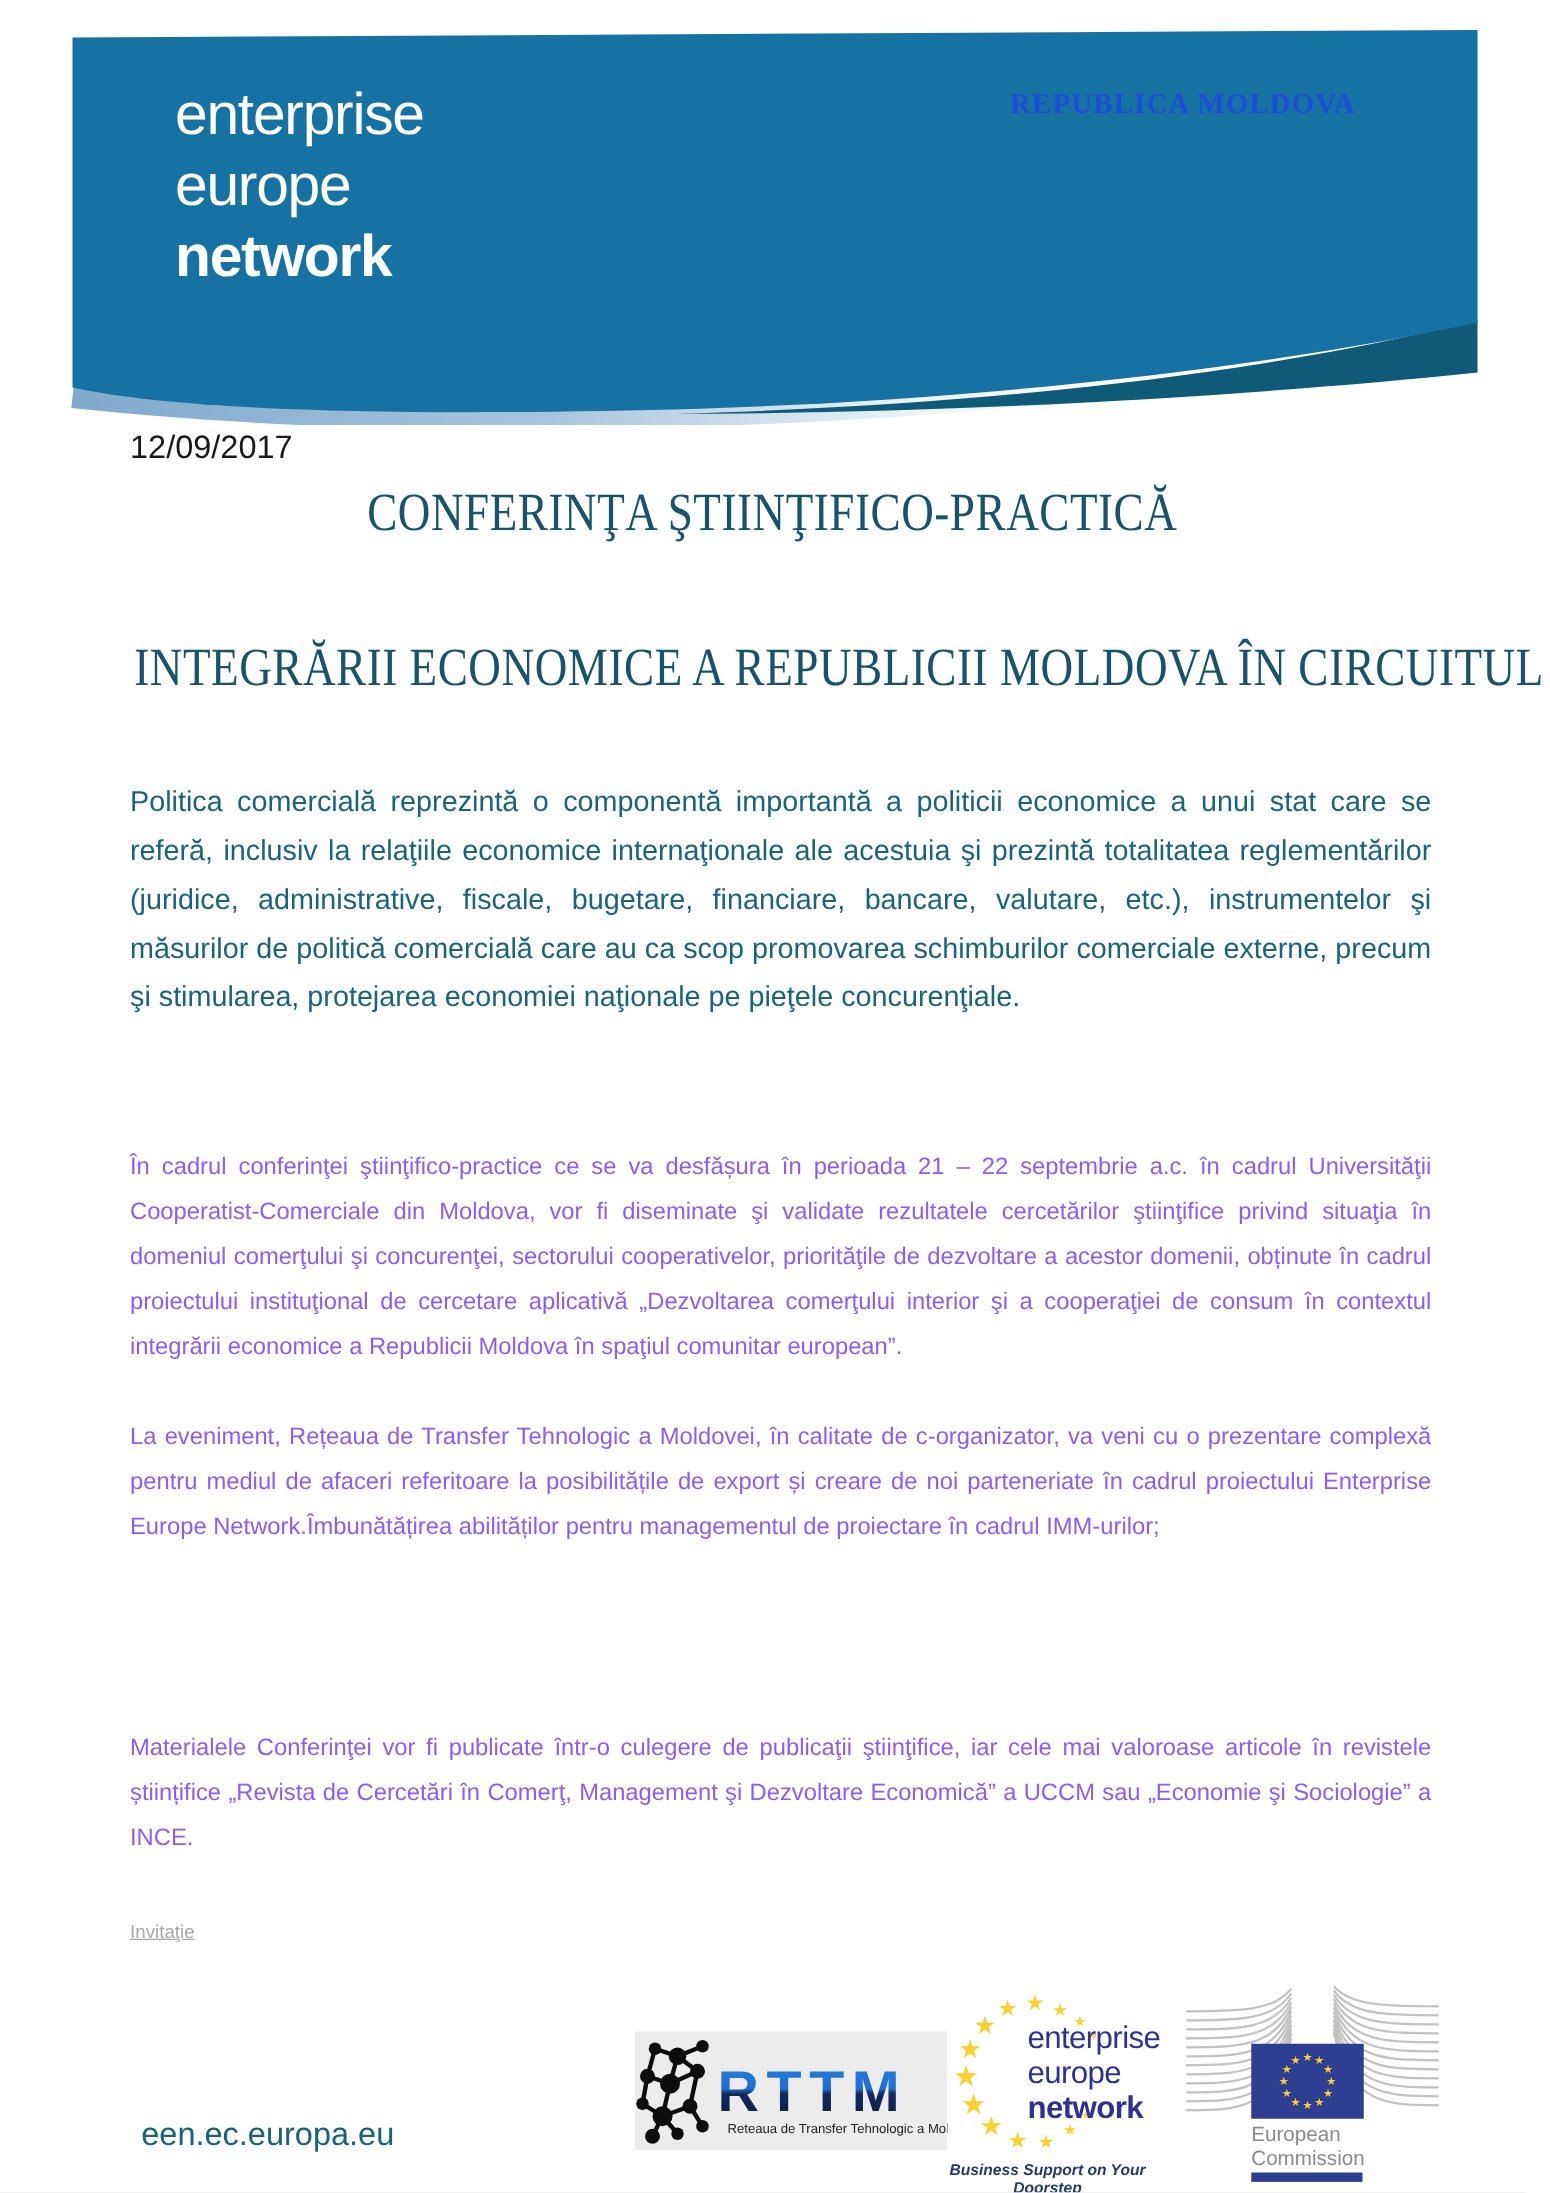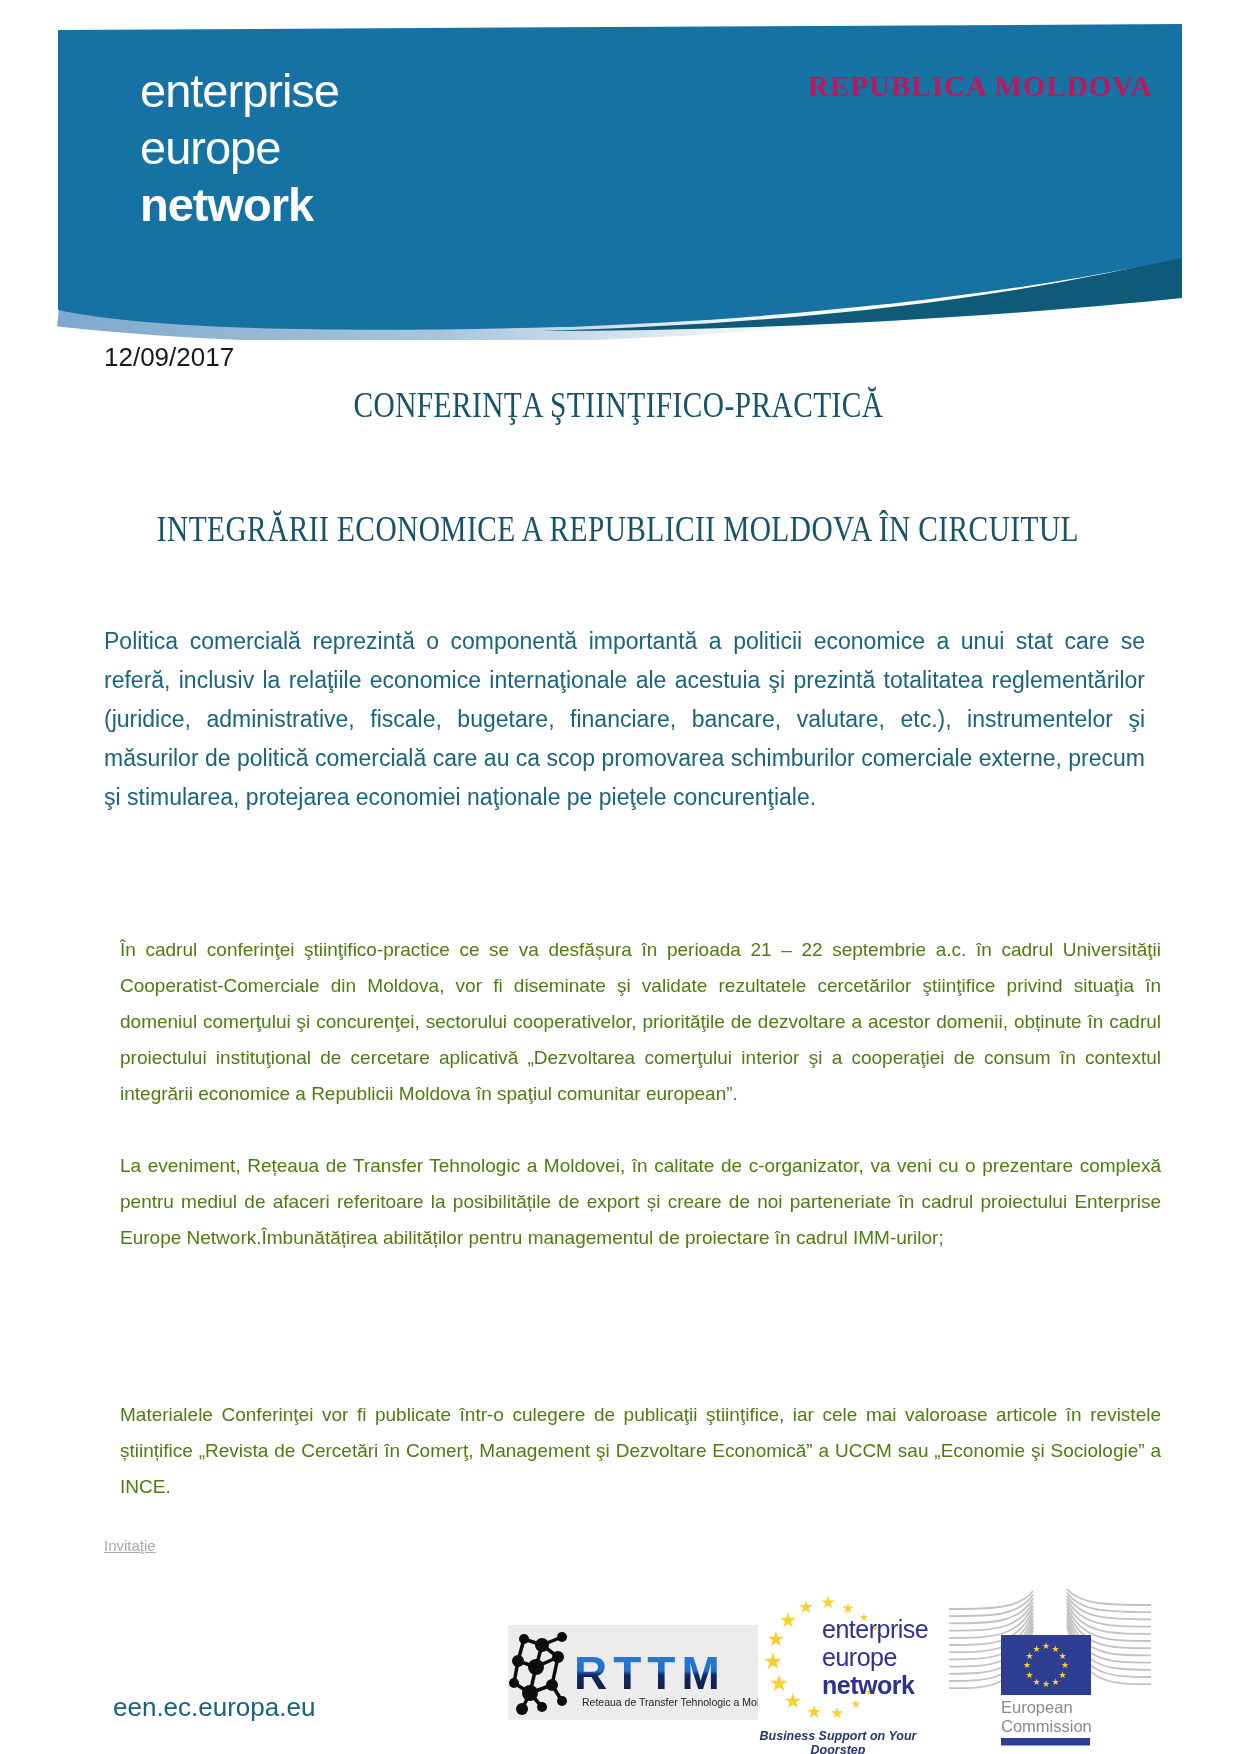--- a/index.html
+++ b/index.html
@@ -7,35 +7,35 @@
     position:relative;width:1240px;height:1754px;margin:0 auto;
     background:#ffffff;overflow:hidden;
     font-family:"Liberation Sans",sans-serif;color:#1f1f1f;
   }
   
   .header{position:absolute;top:0;left:0;width:1240px;height:340px;}
   .header svg{position:absolute;top:0;left:0;}
   .een-logo{position:absolute;top:62px;left:140px;color:#ffffff;
     font-size:47px;line-height:57px;font-weight:400;letter-spacing:-1px;}
   .een-logo .bold{font-weight:700;}
-  .region-label{position:absolute;top:70px;left:808px;color:#be185d;
-    font-family:"Liberation Serif",serif;font-weight:700;font-size:29px;letter-spacing:1px;}
+  .region-label{position:absolute;top:70px;left:808px;color:#1d4ed8;
+    font-family:"Liberation Serif",serif;font-weight:700;font-size:23px;letter-spacing:1px;}
   
   .date{position:absolute;top:342px;left:104px;font-size:26px;color:#1a1a1a;}
   .title-row{position:absolute;left:0;width:1236px;text-align:center;color:#17536a;
-    font-family:"Liberation Serif",serif;font-size:35px;white-space:nowrap;}
+    font-family:"Liberation Serif",serif;font-size:43px;white-space:nowrap;}
   .title-row .cond{display:inline-block;transform:scaleX(0.84);transform-origin:50% 50%;letter-spacing:0.5px;}
   .t-main{top:386px;}
   .t-sub1{top:460px;}
   .t-sub2{top:510px;}
   .t-sub3{top:560px;}
   .lead{position:absolute;top:622px;left:104px;width:1041px;margin:0;
     color:#19647c;font-size:23px;line-height:39px;text-align:justify;text-align-last:left;}
-  .bodyp{position:absolute;left:104px;width:1041px;margin:16px;
-    font-size:19px;line-height:36px;text-align:justify;text-align-last:left;color:#4d7c0f;}
+  .bodyp{position:absolute;left:104px;width:1041px;margin:0;
+    font-size:19px;line-height:36px;text-align:justify;text-align-last:left;color:#8b5cf6;}
   .p0{top:916px;}
   .p1{top:1132px;}
   .p2{top:1296px;}
   .p3{top:1381px;}
   .p4{top:1487px;text-align:left;}
   .invitation{position:absolute;top:1537px;left:104px;font-size:15px;
     color:#a9a9a9;text-decoration:underline;cursor:pointer;}
   .website{position:absolute;top:1692px;left:113px;font-size:26px;
     color:#19627b;text-decoration:none;cursor:pointer;}
   

